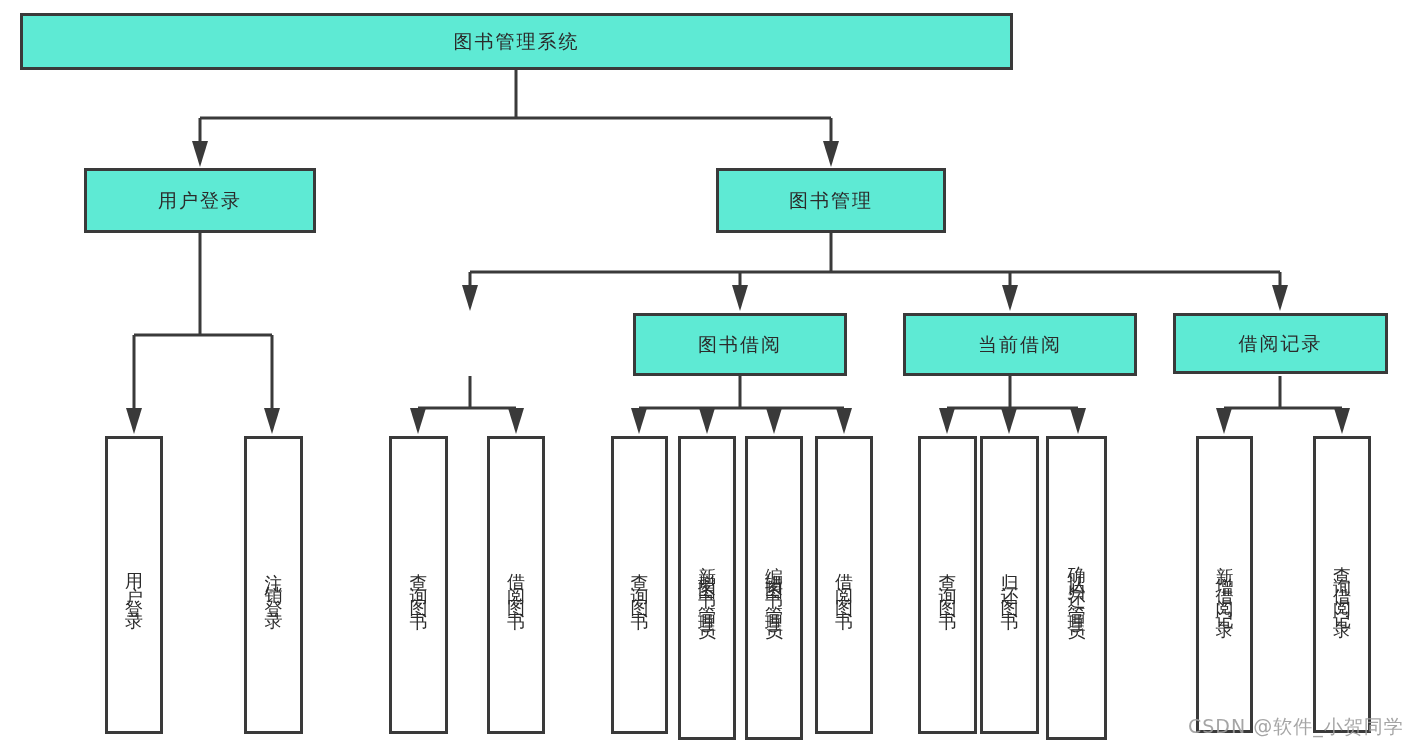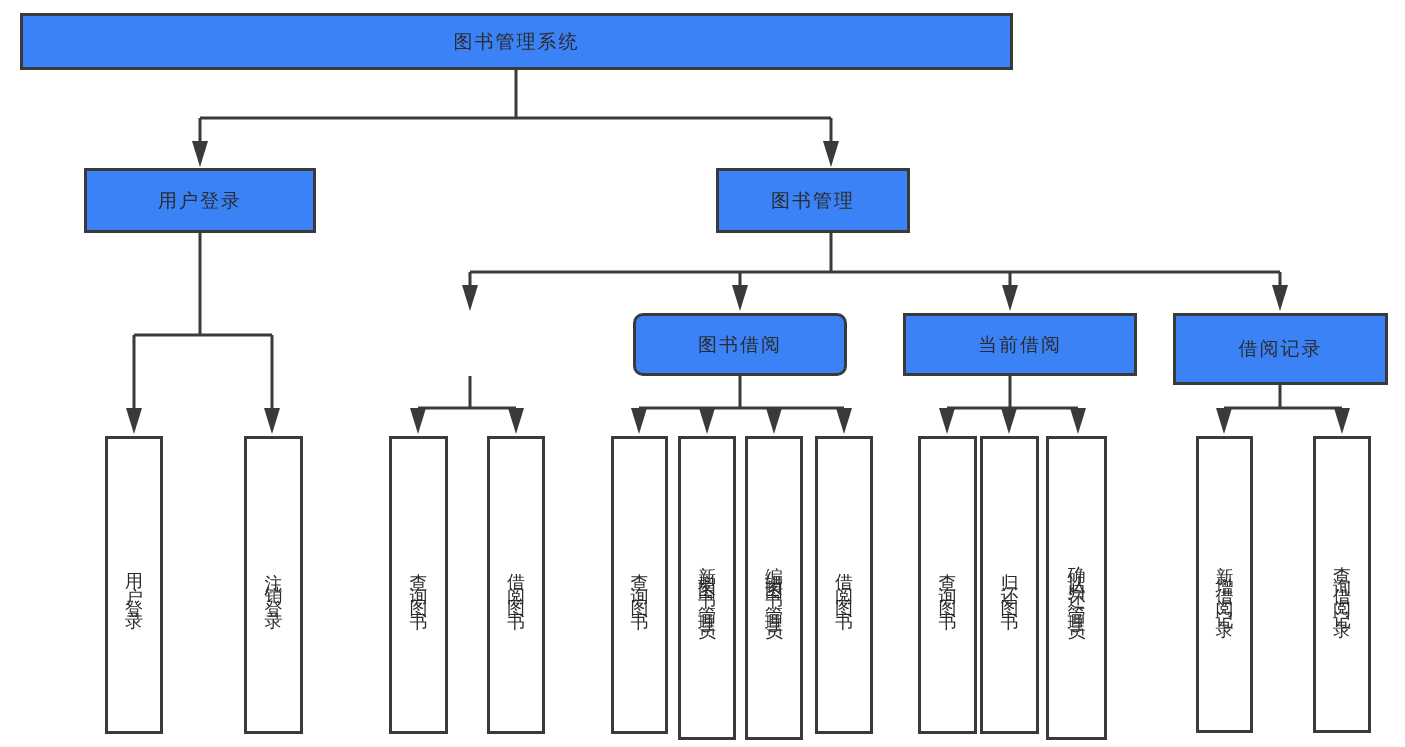--- a/index.html
+++ b/index.html
@@ -17,21 +17,21 @@
     color:var(--text);
     overflow:hidden;
   }
   .wires{position:absolute;left:0;top:0;width:1405px;height:747px;}
   .wires path{stroke:var(--line);stroke-width:3;fill:none;}
   .wires polygon{fill:var(--line);stroke:none;}
   .hnode{
     position:absolute;
     box-sizing:border-box;
     border:3px solid var(--line);
-    background:#3b82f6;
+    background:#5eead4;
     display:flex;align-items:center;justify-content:center;
     font-size:19px;letter-spacing:2px;
     white-space:nowrap;
   }
   .vnode{
     position:absolute;
     box-sizing:border-box;
     border:3px solid var(--line);
     background:#fff;
     display:flex;align-items:center;justify-content:center;
@@ -111,31 +111,31 @@
     </g>
   </svg>
 
   <div class="hnode" style="left:20px;top:13px;width:993px;height:57px;">
     <span>图书管理系统</span>
   </div>
 
   <div class="hnode" style="left:84px;top:168px;width:232px;height:65px;">
     <span>用户登录</span>
   </div>
-  <div class="hnode" style="left:716px;top:168px;width:194px;height:65px;">
+  <div class="hnode" style="left:716px;top:168px;width:230px;height:65px;">
     <span>图书管理</span>
   </div>
 
-  <div class="hnode" style="left:633px;top:313px;width:214px;height:63px;border-radius:10px;">
+  <div class="hnode" style="left:633px;top:313px;width:214px;height:63px;">
     <span>图书借阅</span>
   </div>
   <div class="hnode" style="left:903px;top:313px;width:234px;height:63px;">
     <span>当前借阅</span>
   </div>
-  <div class="hnode" style="left:1173px;top:313px;width:215px;height:72px;">
+  <div class="hnode" style="left:1173px;top:313px;width:215px;height:61px;">
     <span>借阅记录</span>
   </div>
 
   <div class="vnode" style="left:105px;top:436px;width:58px;height:298px;">
     <span class="vtext">用户登录</span>
   </div>
   <div class="vnode" style="left:244px;top:436px;width:59px;height:298px;">
     <span class="vtext">注销登录</span>
   </div>
 
@@ -169,14 +169,15 @@
     <span class="vtext tight">确认归还（管理员）</span>
   </div>
 
   <div class="vnode" style="left:1196px;top:436px;width:57px;height:297px;">
     <span class="vtext" style="letter-spacing:11px;">新增借阅记录</span>
   </div>
   <div class="vnode" style="left:1313px;top:436px;width:58px;height:297px;">
     <span class="vtext" style="letter-spacing:11px;">查询借阅记录</span>
   </div>
 
+  <div class="watermark">CSDN @软件_小贺同学</div>
 
 </div>
 
 </body></html>

